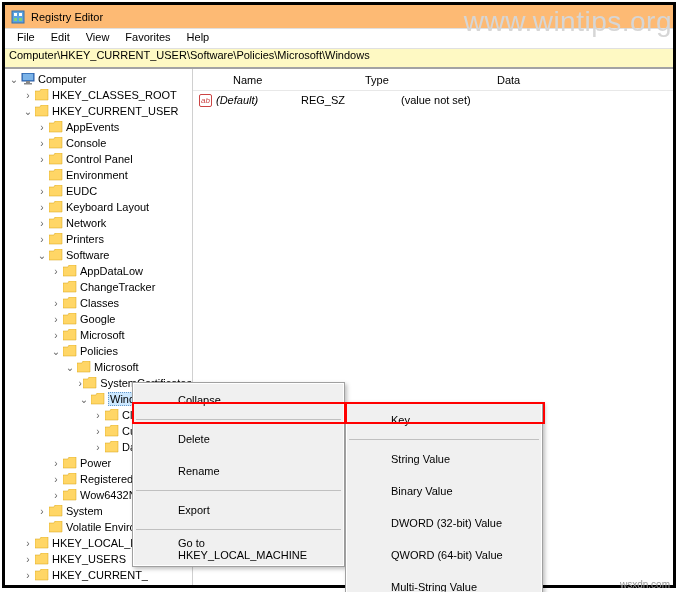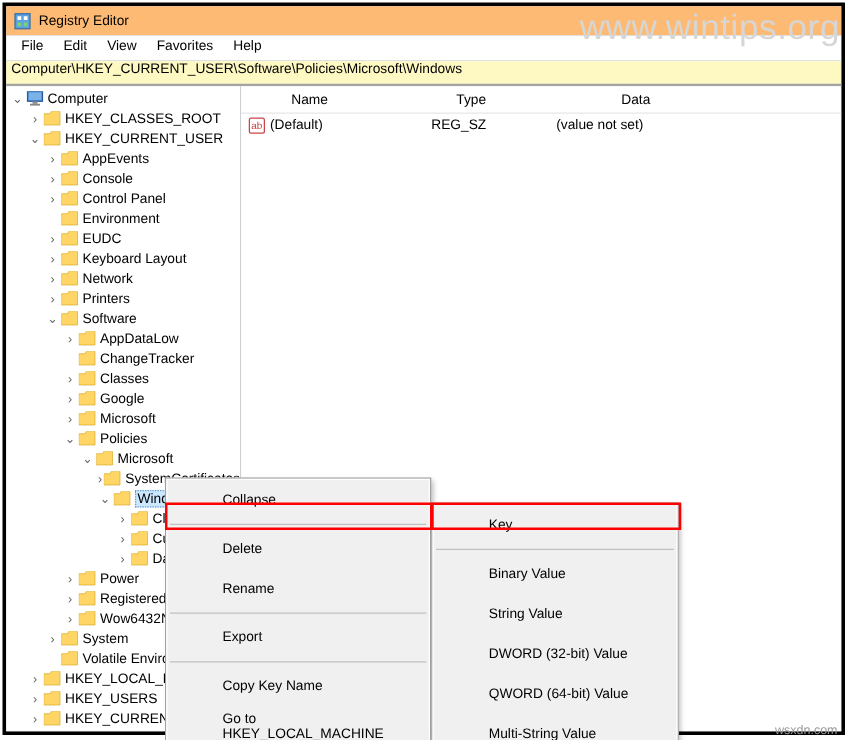--- a/index.html
+++ b/index.html
@@ -12,22 +12,22 @@
 .addrbar { height: 20px; background: #fef9c3; border-bottom: 2px solid #a3a3a3; display: flex; align-items: flex-start; padding: 0 4px; font-size: 11px; }
 .content { display: flex; height: calc(100% - 64px); }
 .tree { width: 188px; border-right: 1px solid #d0d0d0; background: #fff; overflow: hidden; padding-top: 2px; }
 .right { flex: 1; background: #fff; }
 .cols { display: flex; height: 22px; border-bottom: 1px solid #e8e8e8; align-items: center; }
 .cols .col { padding: 0 8px; margin-left: 32px; }
 .cols .c1 { width: 100px; }
 .cols .c2 { width: 100px; }
 .cols .c3 { flex: 1; }
 .row { display: flex; height: 18px; align-items: center; }
-.row .c1 { width: 100px; padding-left: 6px; display: flex; align-items: center; gap: 4px; }
-.row .c2 { width: 100px; padding-left: 8px; margin-left: 44px; }
+.row .c1 { width: 100px; padding-left: 6px; display: flex; align-items: center; gap: 4px; font-style: italic; }
+.row .c2 { width: 100px; padding-left: 8px; }
 .row .c3 { flex: 1; padding-left: 8px; }
 .reg-icon { width: 13px; height: 13px; background: #fff; border: 1px solid #c44; border-radius: 2px; display: inline-flex; align-items: center; justify-content: center; font-size: 8px; color: #c44; }
 
 .node { display: flex; align-items: center; height: 16px; white-space: nowrap; }
 .exp { width: 14px; text-align: center; color: #666; font-size: 10px; cursor: pointer; }
 .folder { width: 14px; height: 12px; margin-right: 3px; display: inline-block; }
 .folder svg { display: block; }
 .comp-icon { width: 14px; height: 12px; margin-right: 3px; display: inline-flex; }
 .lbl { }
 .sel { background: #cce8ff; border: 1px dotted #6699cc; padding: 0 1px; }
@@ -387,31 +387,30 @@
 
 <div class="ctx ctx1">
     <div class="ctx-inner">
   <div class="ctx-item">Collapse</div>
   <div class="ctx-sep"></div>
   <div class="ctx-item">Delete</div>
   <div class="ctx-item">Rename</div>
   <div class="ctx-sep"></div>
   <div class="ctx-item">Export</div>
   <div class="ctx-sep"></div>
-  <div class="ctx-item">Copy Key Name</div>
   <div class="ctx-item">Go to HKEY_LOCAL_MACHINE</div>
 </div>
   </div>
 
 <div class="ctx ctx2">
     <div class="ctx-inner">
   <div class="ctx-item">Key</div>
   <div class="ctx-sep"></div>
+  <div class="ctx-item">String Value</div>
   <div class="ctx-item">Binary Value</div>
-  <div class="ctx-item">String Value</div>
   <div class="ctx-item">DWORD (32-bit) Value</div>
   <div class="ctx-item">QWORD (64-bit) Value</div>
   <div class="ctx-item">Multi-String Value</div>
   <div class="ctx-item">Expandable String Value</div>
 </div>
   </div>
 
 <div class="redbox rb1"></div>
 <div class="redbox rb2"></div>
 

